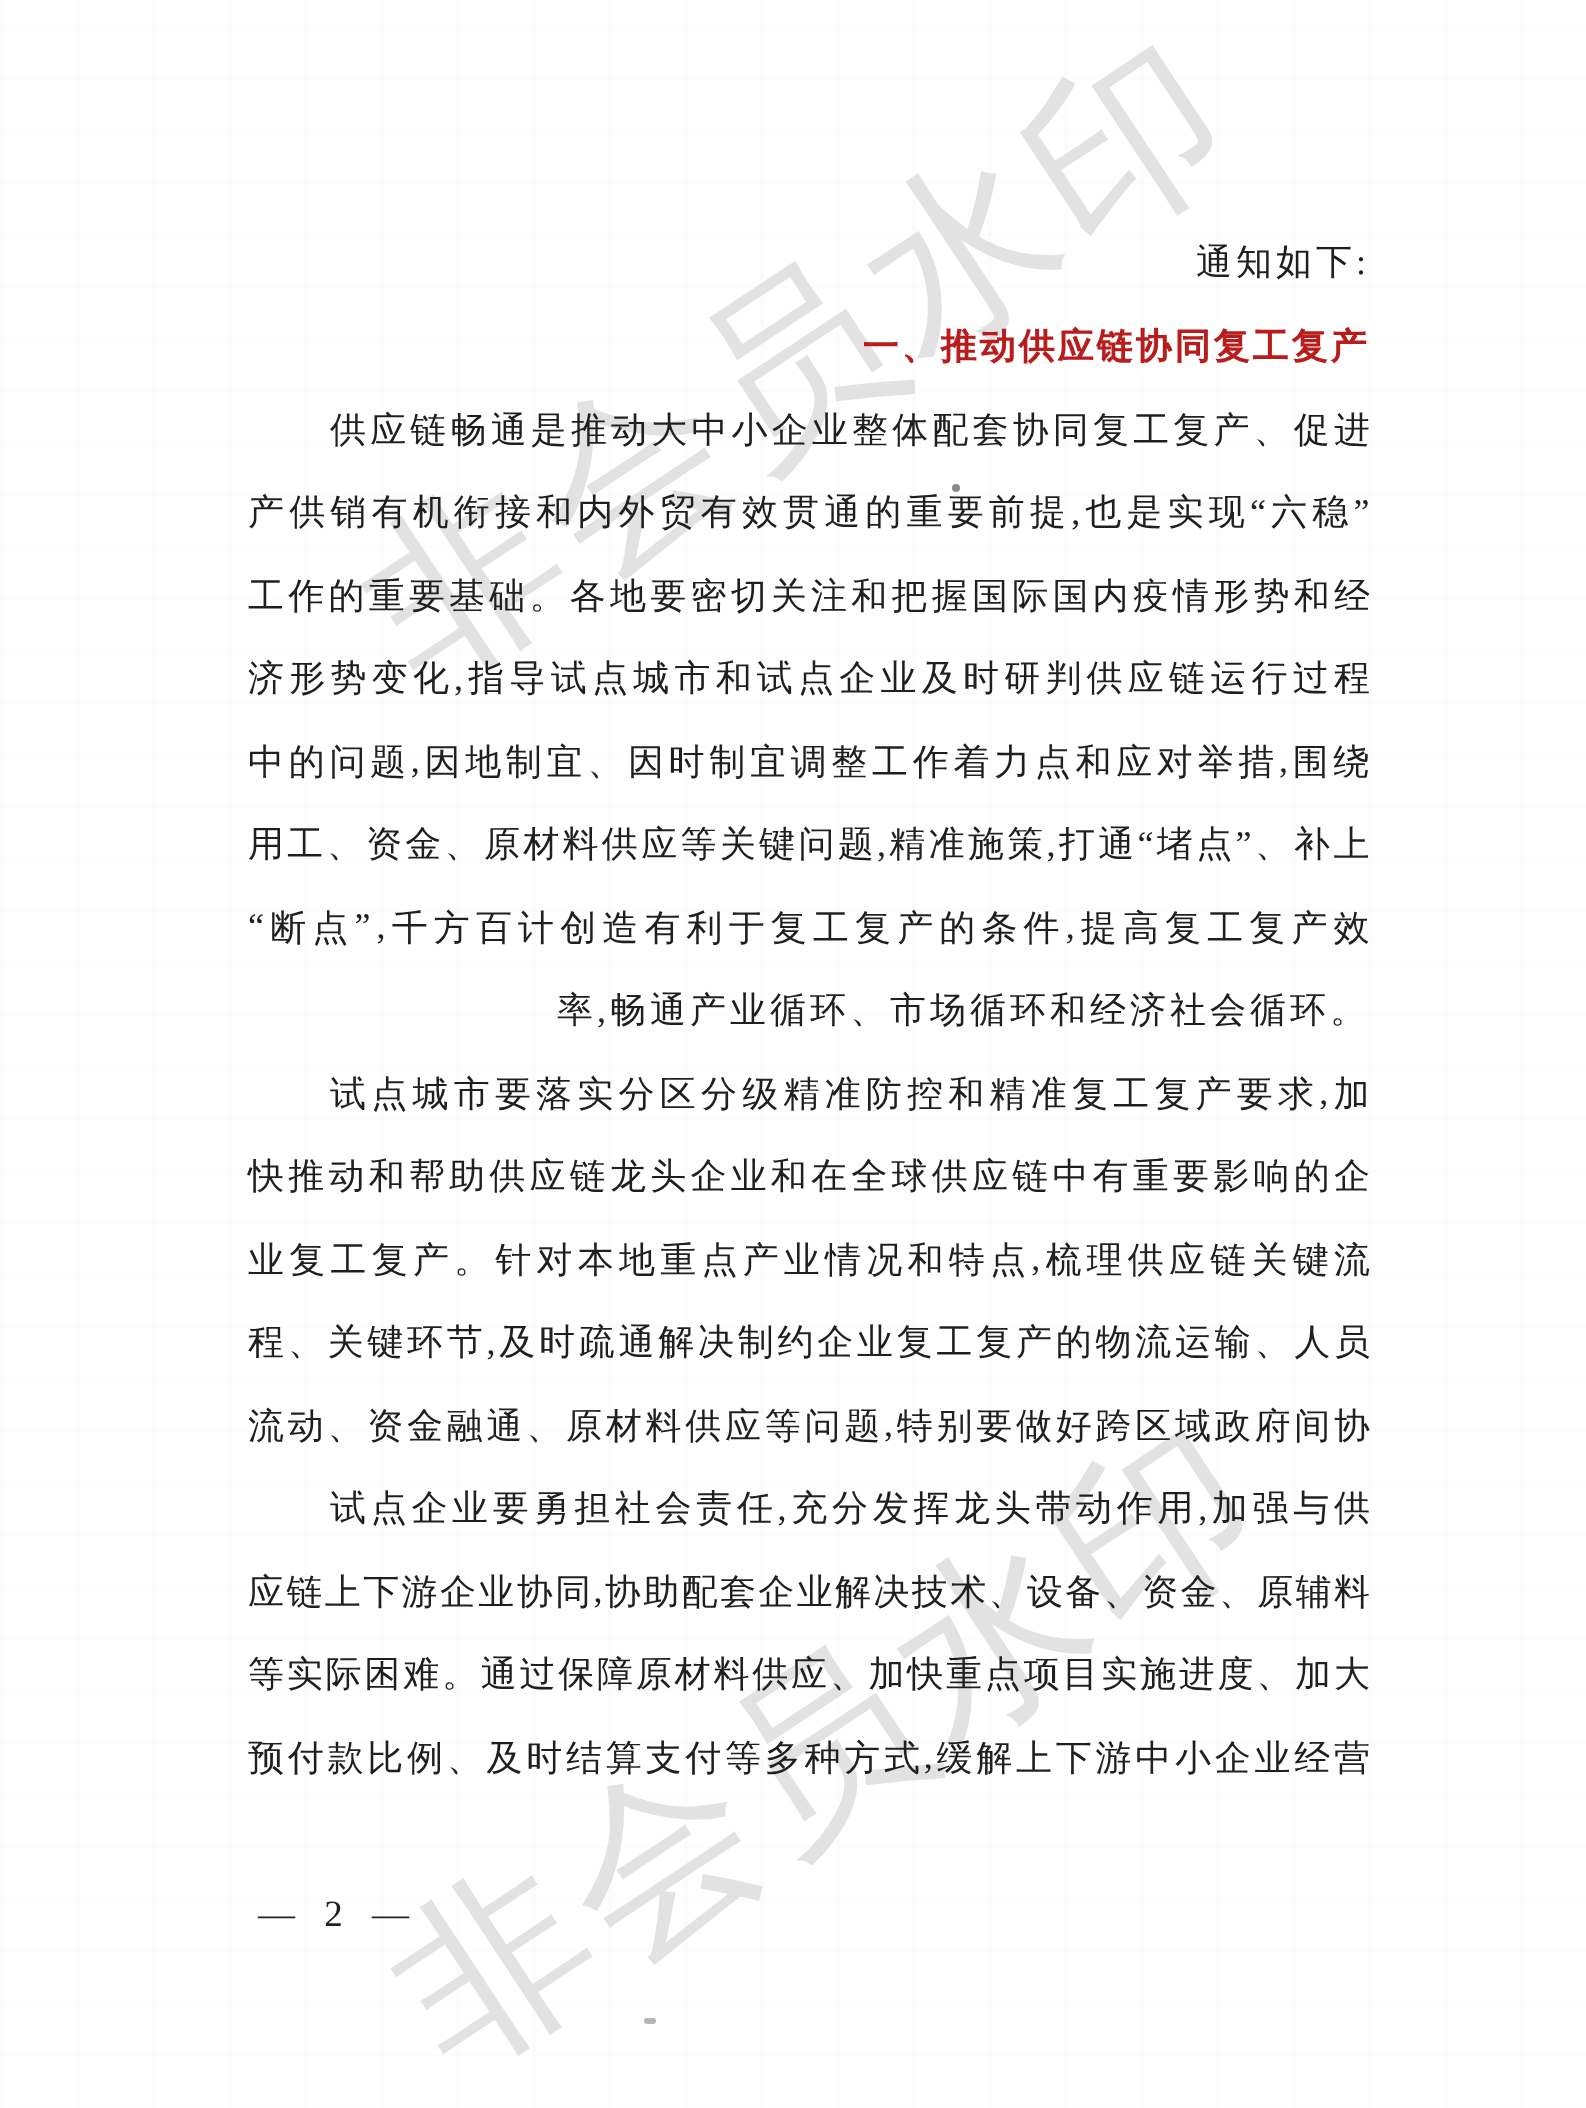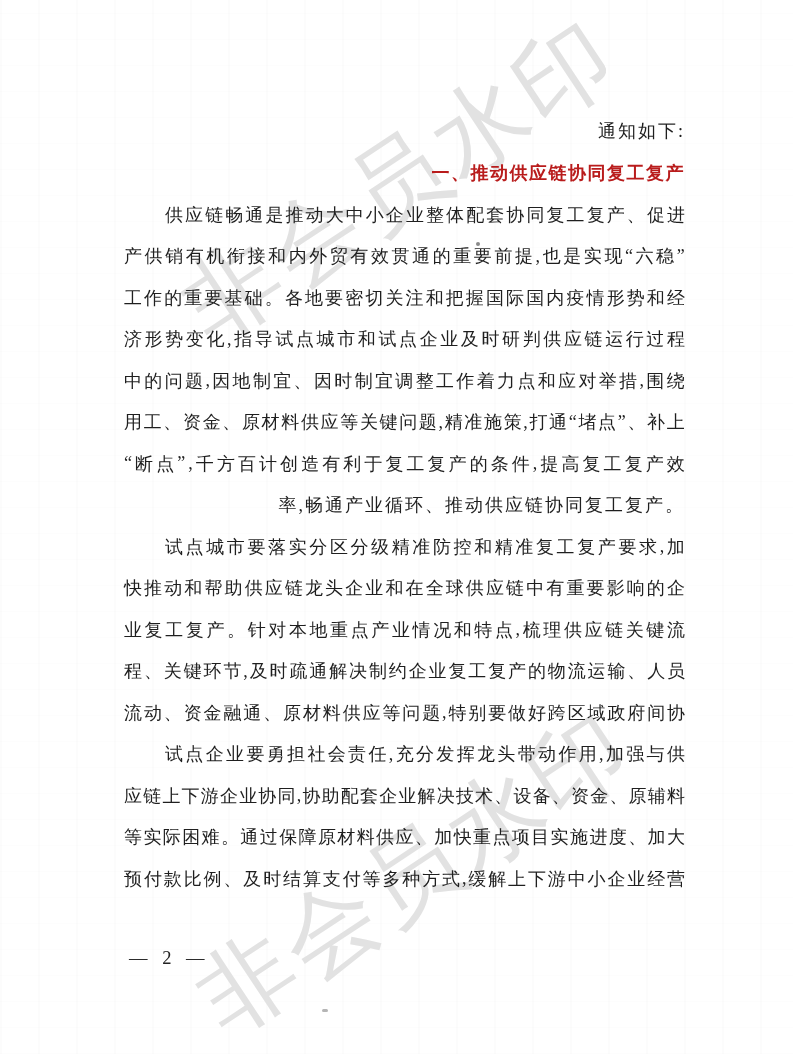--- a/index.html
+++ b/index.html
@@ -265,21 +265,21 @@
       <span>件</span>
       <span>,</span>
       <span>提</span>
       <span>高</span>
       <span>复</span>
       <span>工</span>
       <span>复</span>
       <span>产</span>
       <span>效</span>
     </div>
-    <div class="line plainline">率,畅通产业循环、推动供应链协同复工复产。</div>
+    <div class="line plainline">率,畅通产业循环、市场循环和经济社会循环。</div>
     <div class="line fillline indent">
       <span>试</span>
       <span>点</span>
       <span>城</span>
       <span>市</span>
       <span>要</span>
       <span>落</span>
       <span>实</span>
       <span>分</span>
       <span>区</span>

